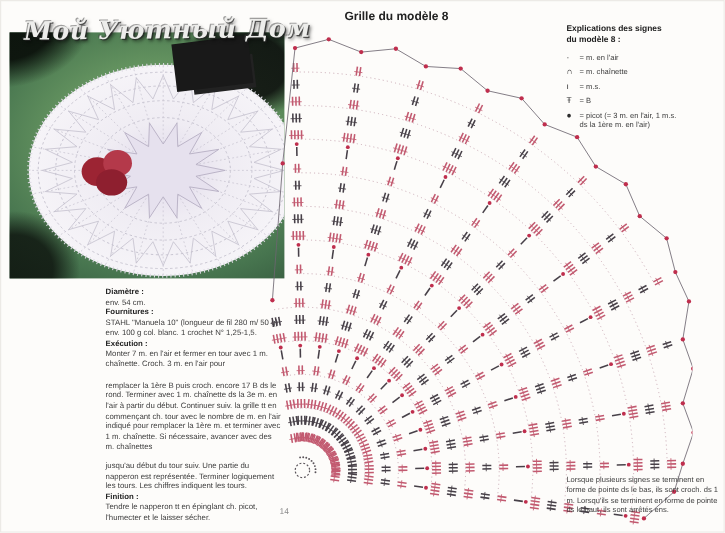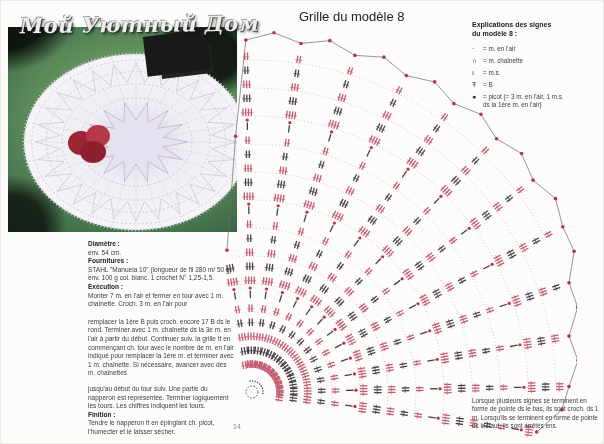--- a/index.html
+++ b/index.html
@@ -39,21 +39,21 @@
 
   
   .article{position:absolute;left:88px;top:240px;width:146px;font-size:6.5px;line-height:8.6px;color:#3c3c3c;}
   .article .sec{margin:0;}
   .article .sec.gap1{margin-top:9px;}
   .article .sec.gap2{margin-top:7px;}
   .article .h{display:block;font-weight:bold;color:#222;}
   .article .h:empty{display:none;}
 
   
-  .chart-title{position:absolute;left:299px;top:9px;font-size:13px;font-weight:normal;color:#222;}
+  .chart-title{position:absolute;left:287px;top:9px;font-size:10px;font-weight:bold;color:#222;}
   .chart-wrap{position:absolute;left:225px;top:22px;width:352px;height:420px;}
 
   
   .legend{position:absolute;left:472px;top:20px;width:130px;}
   .legend .t{font-size:7px;font-weight:bold;line-height:9px;color:#222;}
   .legend ul{list-style:none;margin:7px 0 0 0;padding:0;font-size:6.3px;color:#3c3c3c;}
   .legend li{margin:0 0 4.5px 0;line-height:7.5px;}
   .legend .sym{display:inline-block;width:11px;font-size:7px;color:#2d2d2d;}
   .legend .cont{display:block;margin-left:11px;}
 

